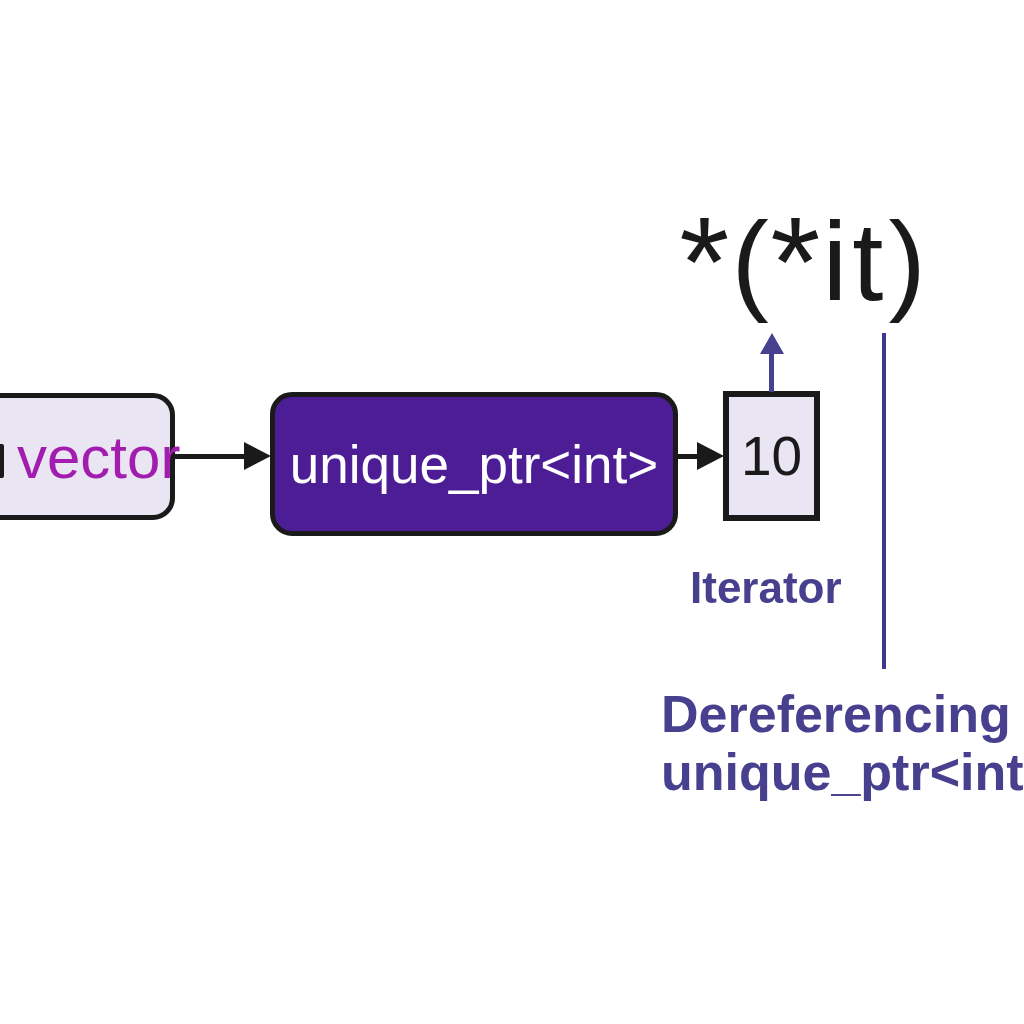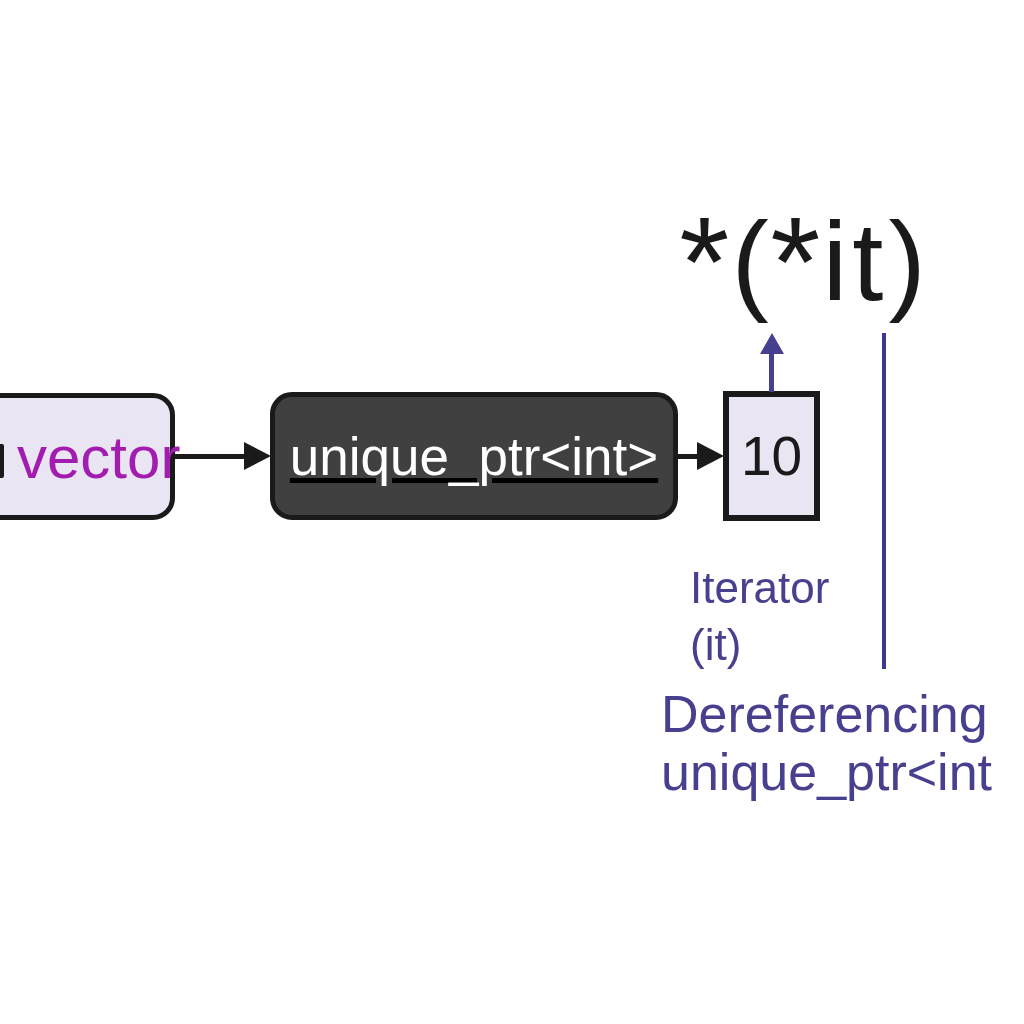--- a/index.html
+++ b/index.html
@@ -38,23 +38,22 @@
   
   .clipped-fragment {
     position: absolute;
     left: 0; top: 444px;
     width: 4px; height: 34px;
     background: #1a1a1a;
     border-radius: 0 2px 2px 0;
   }
 
   .uniqueptr-box {
-    left: 270px; top: 392px; width: 408px; height: 128px;
-    background: #404040;
-    text-decoration: underline;
+    left: 270px; top: 392px; width: 408px; height: 144px;
+    background: #4c1d95;
   }
   .uniqueptr-box .label {
     color: #ffffff;
     font-size: 53px;
     white-space: nowrap;
   }
 
   .value-box {
     left: 723px; top: 391px; width: 97px; height: 130px;
     border-width: 6px;
@@ -121,21 +120,21 @@
     display: inline-block;
     transform: scale(1.15);
   }
 
   
   .annotation {
     position: absolute;
     color: #46408f;
     white-space: nowrap;
   }
-  .annotation .line { display: block; }
+  .annotation .line { display: block; font-weight: bold; }
   .iterator-label {
     left: 690px; top: 559px;
     font-size: 44px;
     line-height: 57px;
   }
   .deref-label {
     left: 661px; top: 685px;
     font-size: 52px;
     line-height: 58px;
   }
@@ -166,21 +165,20 @@
 
   <div class="up-arrow-line"></div>
   <div class="up-arrow-head"></div>
 
   <div class="expression"><span class="star">*</span><span>(</span><span class="star">*</span><span>it</span><span>)</span></div>
 
   <div class="v-rule"></div>
 
   <div class="annotation iterator-label">
     <span class="line">Iterator</span>
-    <span class="line">(it)</span>
   </div>
 
   <div class="annotation deref-label">
     <span class="line">Dereferencing</span>
     <span class="line">unique_ptr&lt;int</span>
   </div>
 
 </div>
 
 </body></html>

